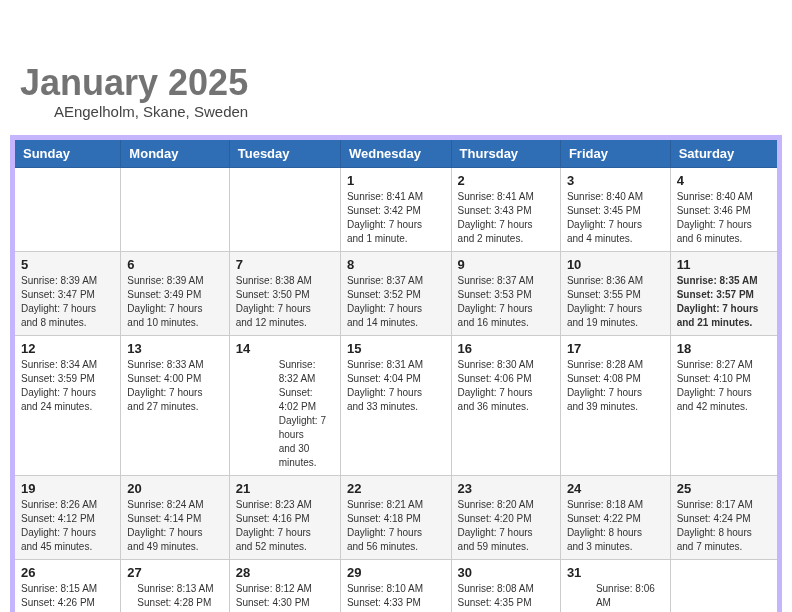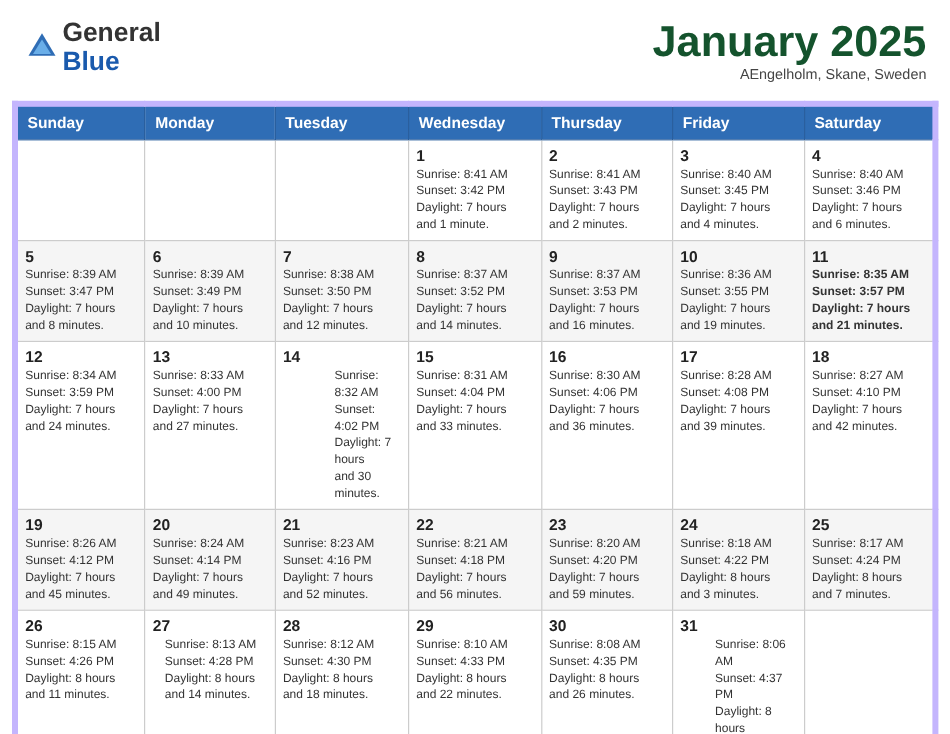--- a/index.html
+++ b/index.html
@@ -32,25 +32,26 @@
       width: 30px;
       height: 30px;
       margin-right: 2px;
     }
     .title-block {
       text-align: right;
     }
     .month-title {
       font-size: 36px;
       font-weight: bold;
-      color: #14532d;
+      color: #737373;
       line-height: 1.1;
+      margin-top: 48px;
     }
     .location-title {
-      font-size: 12px;
+      font-size: 15px;
       color: #444;
     }
     .calendar {
       width: 100%;
       border-collapse: collapse;
       border: 5px solid #c4b5fd;
     }
     .calendar th {
       background-color: #2f6db5;
       color: white;
@@ -85,30 +86,20 @@
       line-height: 1.4;
     }
     .empty-cell {
       background: #fff;
     }
   </style>
 </head>
 <body>
 
 <div class="header">
-  <div class="logo">
-    <svg class="logo-icon" viewBox="0 0 40 40">
-      <polygon points="20,5 35,30 5,30" fill="#2f6db5"></polygon>
-      <polygon points="20,12 30,28 10,28" fill="#6aaee8"></polygon>
-    </svg>
-    <div class="logo-text">
-      <span class="logo-general">General</span><br>
-      <span class="logo-blue">Blue</span>
-    </div>
-  </div>
   <div class="title-block">
     <div class="month-title">January 2025</div>
     <div class="location-title">AEngelholm, Skane, Sweden</div>
   </div>
 </div>
 
 <table class="calendar">
   <thead>
     <tr>
     <th>Sunday</th>

